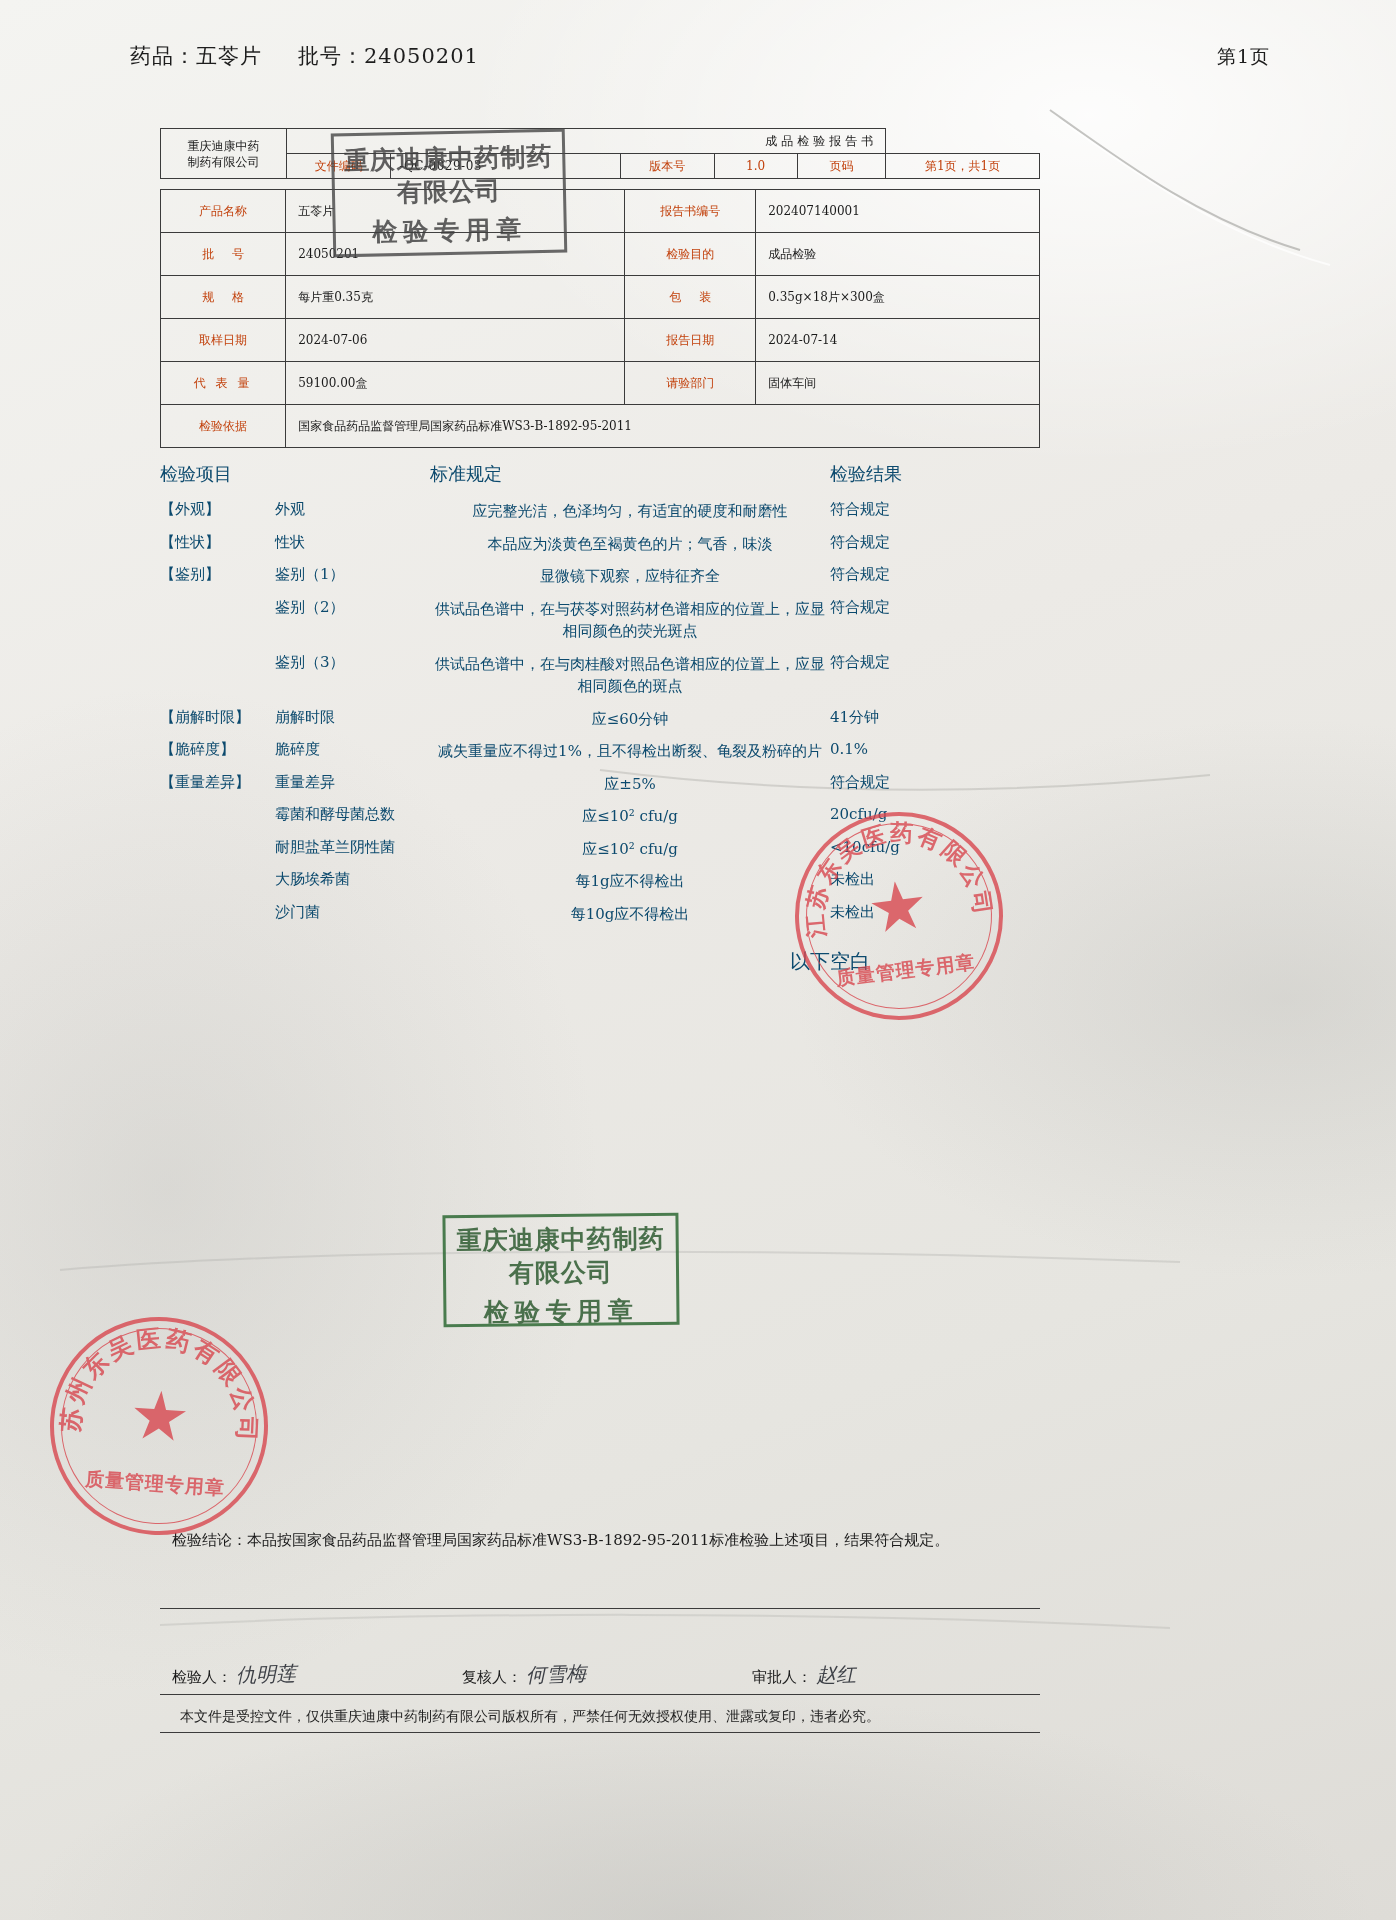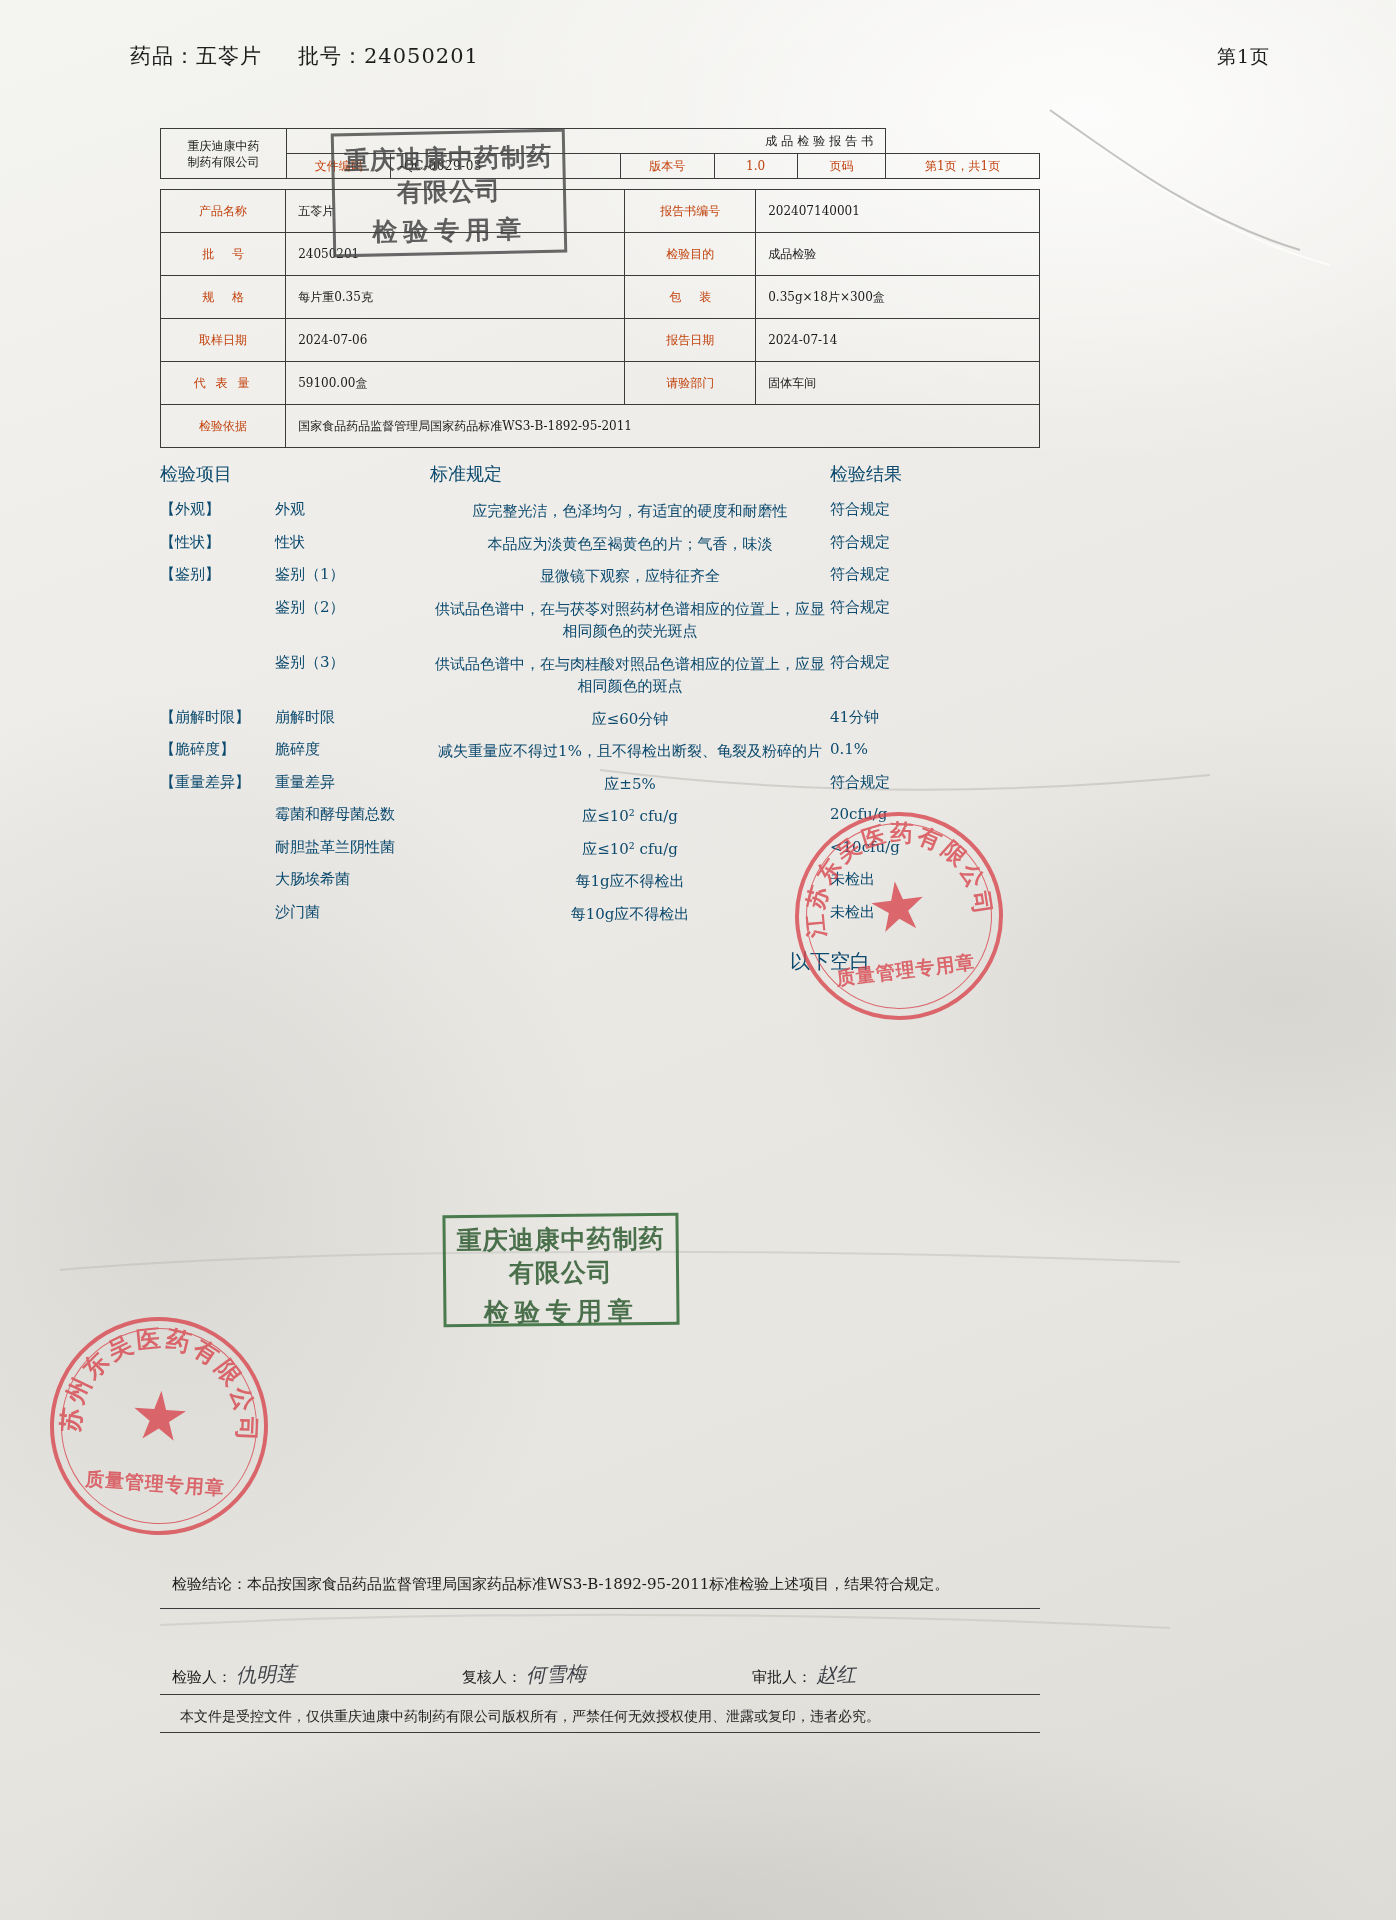--- a/index.html
+++ b/index.html
@@ -150,21 +150,21 @@
   
   .bottomrule {
     position: absolute;
     left: 160px;
     width: 880px;
     border-top: 1px solid #3b3b3b;
   }
   .concl {
     position: absolute;
     left: 172px;
-    top: 1575px;
+    top: 1531px;
     width: 860px;
     font-family: "DejaVu Serif", "Liberation Serif", serif;
     font-size: 15px;
     color: #1b1b1b;
   }
   .signrow {
     position: absolute;
     left: 172px;
     top: 1660px;
     width: 870px;

